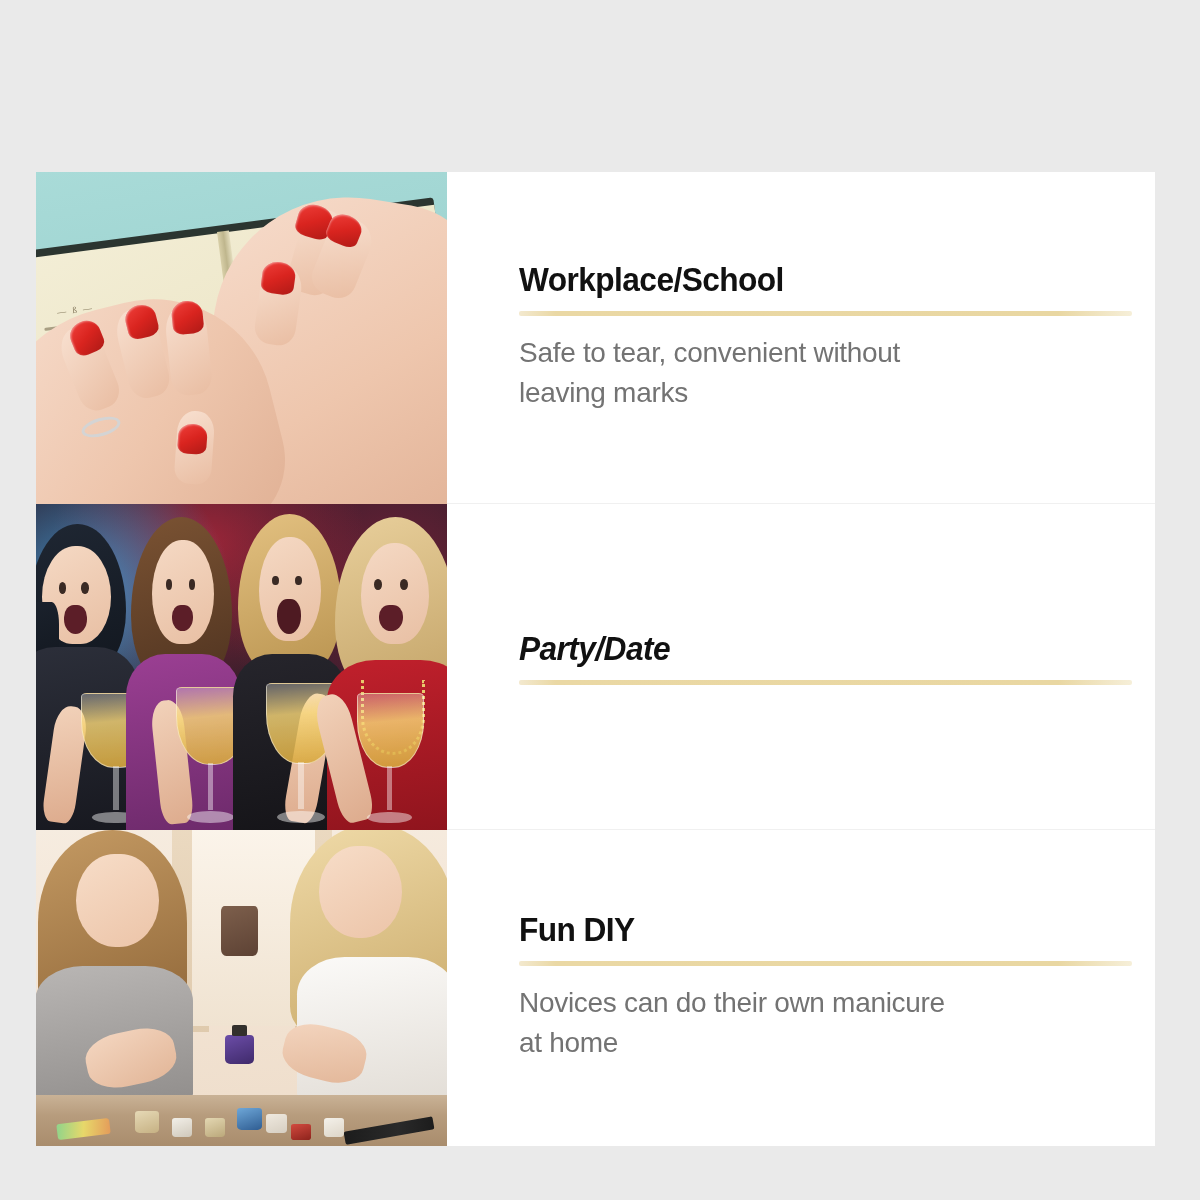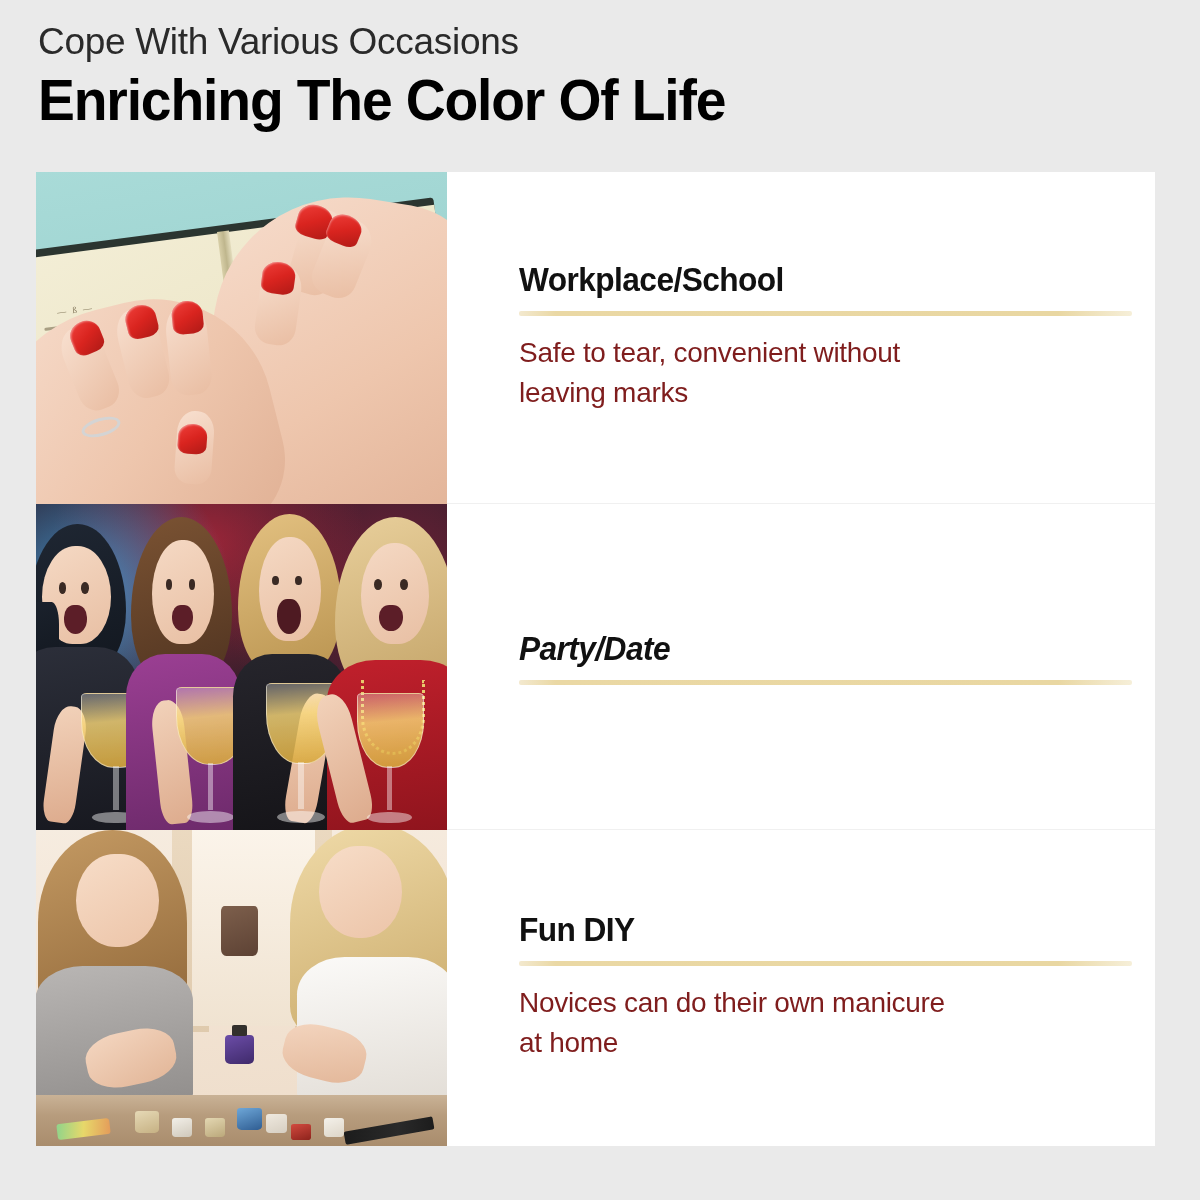--- a/index.html
+++ b/index.html
@@ -113,21 +113,21 @@
   .rule {
     height: 5px;
     width: 613px;
     background: linear-gradient(to right, #f3e9cf 0%, #ead8a4 6%, #e9d7a2 88%, #f6efd9 100%);
     border-radius: 2px;
     margin-bottom: 17px;
   }
   .block-desc {
     font-size: 28px;
     font-weight: 400;
-    color: #7f1d1d;
+    color: #737373;
     line-height: 1.42;
     letter-spacing: -0.3px;
     max-width: 560px;
     white-space: pre-line;
   }
 
   
   .img-book {
     position: absolute;
     inset: 0;
@@ -358,24 +358,20 @@
     background: linear-gradient(100deg, #1c1c1c 0%, #2a2a2a 60%, #1c1c1c 100%);
     transform: rotate(-10deg);
     border-radius: 2px;
   }
 </style>
 </head>
 <body>
 
 <div class="page">
 
-  <div class="header">
-    <div class="eyebrow">Cope With Various Occasions</div>
-    <div class="headline">Enriching The Color Of Life</div>
-  </div>
 
   <div class="card">
 
     <div class="row row-1">
       <div class="thumb">
         <div class="thumb-inner">
           <div class="img-book">
             <div class="book-cover"></div>
             <div class="book-pages"></div>
             <div class="book-gutter"></div>

